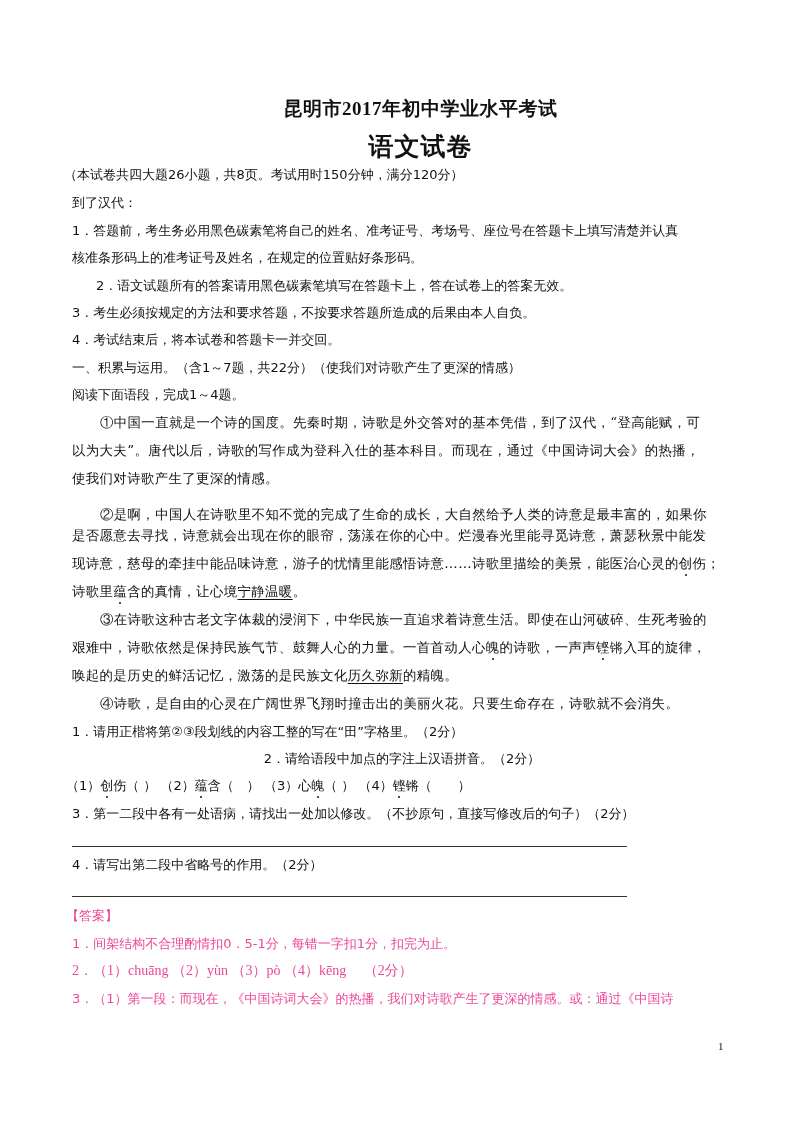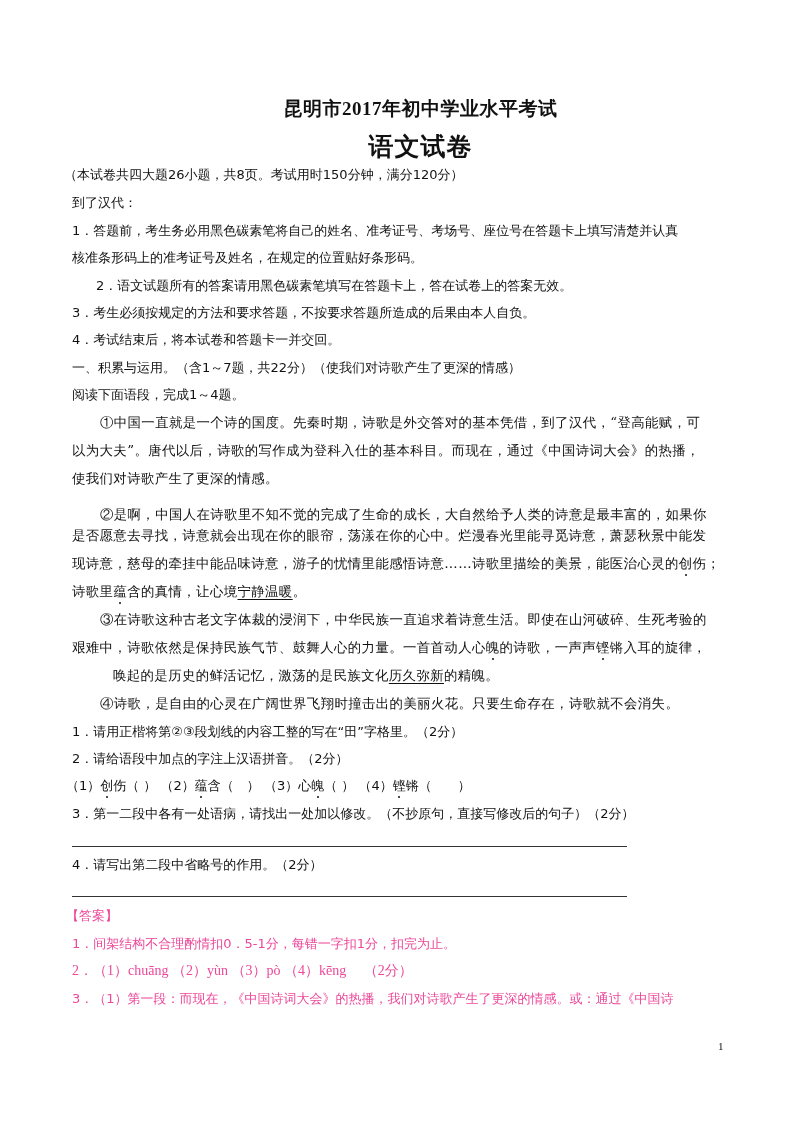--- a/index.html
+++ b/index.html
@@ -46,26 +46,26 @@
   <div class="passage" style="top:442px;">以为大夫”。唐代以后，诗歌的写作成为登科入仕的基本科目。而现在，通过《中国诗词大会》的热播，</div>
   <div class="passage" style="top:470px;">使我们对诗歌产生了更深的情感。</div>
 
   <div class="passage indent" style="top:482px;margin-top:24px;">②是啊，中国人在诗歌里不知不觉的完成了生命的成长，大自然给予人类的诗意是最丰富的，如果你</div>
   <div class="passage" style="top:527px;">是否愿意去寻找，诗意就会出现在你的眼帘，荡漾在你的心中。烂漫春光里能寻觅诗意，萧瑟秋景中能发</div>
   <div class="passage" style="top:555px;"><span>现诗意，慈母的牵挂中能品味诗意，游子的忧情里能感悟诗意……诗歌里描绘的美景，能医治心灵的</span><span class="dot">创</span><span>伤；</span></div>
   <div class="passage" style="top:583px;"><span>诗歌里</span><span class="dot">蕴</span><span>含的真情，让心境</span><span class="u">宁静温暖</span><span>。</span></div>
 
   <div class="passage indent" style="top:611px;">③在诗歌这种古老文字体裁的浸润下，中华民族一直追求着诗意生活。即使在山河破碎、生死考验的</div>
   <div class="passage" style="top:639px;"><span>艰难中，诗歌依然是保持民族气节、鼓舞人心的力量。一首首动人心</span><span class="dot">魄</span><span>的诗歌，一声声</span><span class="dot">铿</span><span>锵入耳的旋律，</span></div>
-  <div class="passage" style="top:667px;margin-left:41px;"><span>唤起的是历史的鲜活记忆，激荡的是民族文化</span><span class="u">历久弥新</span><span>的精魄。</span></div>
+  <div class="passage" style="top:667px;"><span>唤起的是历史的鲜活记忆，激荡的是民族文化</span><span class="u">历久弥新</span><span>的精魄。</span></div>
 
   <div class="passage indent" style="top:695px;">④诗歌，是自由的心灵在广阔世界飞翔时撞击出的美丽火花。只要生命存在，诗歌就不会消失。</div>
 
   <div class="line" style="top:723px;">1．请用正楷将第②③段划线的内容工整的写在“田”字格里。（2分）</div>
-  <div class="line" style="top:750px;">2．请给语段中加点的字注上汉语拼音。（2分）</div>
+  <div class="line" style="top:750px;text-align:center;">2．请给语段中加点的字注上汉语拼音。（2分）</div>
   <div class="line" style="top:777px;left:66px;">
     <span>（1）</span><span class="dot">创</span><span>伤（ ）</span>
     <span>（2）</span><span class="dot">蕴</span><span>含（　）</span>
     <span>（3）</span><span>心</span><span class="dot">魄</span><span>（ ）</span>
     <span>（4）</span><span class="dot">铿</span><span>锵（　　）</span>
   </div>
   <div class="line" style="top:805px;">3．第一二段中各有一处语病，请找出一处加以修改。（不抄原句，直接写修改后的句子）（2分）</div>
   <div class="rule" style="top:846px;"></div>
   <div class="line" style="top:856px;">4．请写出第二段中省略号的作用。（2分）</div>
   <div class="rule" style="top:896px;"></div>

